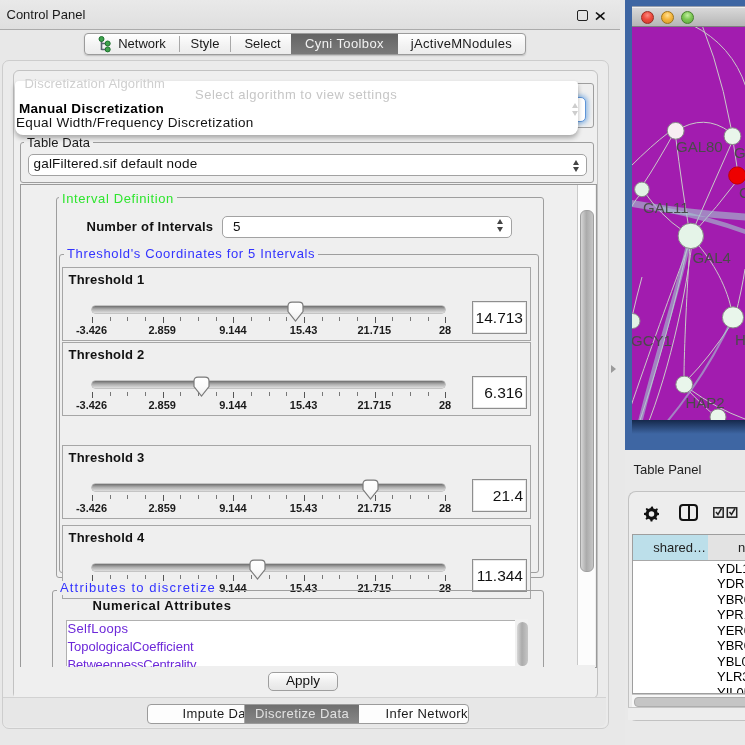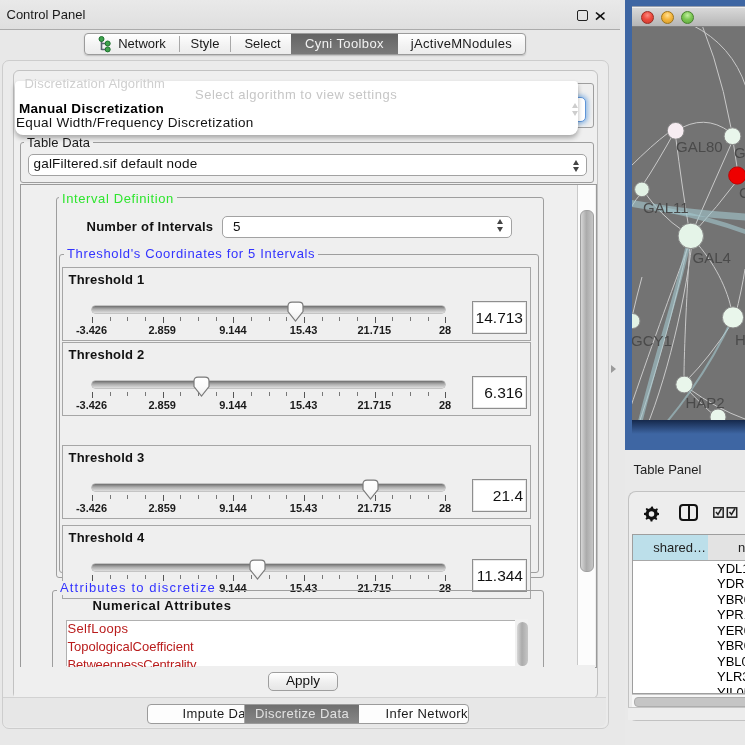--- a/index.html
+++ b/index.html
@@ -2,21 +2,21 @@
 <html><head>
 <meta charset="utf-8">
 <style>
 html,body{margin:0;padding:0;}
 #app{position:relative;width:745px;height:745px;background:#E8E8E8;overflow:hidden;
   font-family:"Liberation Sans", sans-serif;-webkit-font-smoothing:antialiased;will-change:transform;}
 .abs{position:absolute;}
 .grp{position:absolute;border:1px solid #9E9E9E;border-radius:3px;}
 .glab{position:absolute;background:#EFEFEF;padding:0 3px;font-size:13px;line-height:14px;white-space:nowrap;}
 .b13{font-size:13px;font-weight:bold;color:#111;white-space:nowrap;}
-.t13{font-size:13px;color:#b91c1c;white-space:nowrap;}
+.t13{font-size:13px;color:#6d28d9;white-space:nowrap;}
 .combo{position:absolute;background:#fff;border:1px solid #A2A2A2;border-radius:5px;}
 .cup{position:absolute;width:0;height:0;border-left:3.5px solid transparent;border-right:3.5px solid transparent;border-bottom:5px solid #444;}
 .cdn{position:absolute;width:0;height:0;border-left:3.5px solid transparent;border-right:3.5px solid transparent;border-top:5px solid #444;}
 .seg{position:absolute;top:0;height:20px;line-height:20px;text-align:center;font-size:13px;color:#1a1a1a;}
 .segdiv{position:absolute;top:2px;width:1px;height:16px;background:#A8A8A8;}
 .tick-min{position:absolute;height:3.5px;background-image:repeating-linear-gradient(90deg,#777 0px,#777 1px,transparent 1px,transparent 17.675px);}
 .tick-maj{position:absolute;height:5.5px;background-image:repeating-linear-gradient(90deg,#555 0px,#555 1px,transparent 1px,transparent 70.7px);}
 .track{position:absolute;height:7px;border-radius:3.5px;background:linear-gradient(#6E6E6E,#ADADAD 45%,#DFDFDF);box-shadow:0 0 0 0.5px #9a9a9a;}
 .slab{position:absolute;font-size:11px;font-weight:bold;color:#1a1a1a;transform:translateX(-50%);white-space:nowrap;}
 .vbox{position:absolute;width:55px;height:33px;background:#fff;border:1px solid #8E8E8E;box-shadow:inset 0 0 0 1px #E8E8E8;font-size:15.5px;color:#111;text-align:right;line-height:31px;padding-right:3px;box-sizing:border-box;}
@@ -209,21 +209,21 @@
 <div class="cdn" style="left:572px;top:111px;border-top-color:#CDCDCD;"></div>
 
 <div class="abs" style="left:625px;top:0;width:120px;height:450px;background:#3E66A3;"></div>
 <div class="abs" style="left:632px;top:420px;width:113px;height:14px;background:linear-gradient(#15284B,#3E66A3);"></div>
 
 <div class="abs" style="left:632px;top:6px;width:113px;height:21px;background:linear-gradient(#DADADA,#B6B6B6);border-top:1px solid #98A0AE;border-bottom:1px solid #7F7F7F;box-shadow:inset 0 1px 0 #EFEFEF;box-sizing:border-box;"></div>
 <div class="abs" style="left:641px;top:11px;width:11px;height:11px;border-radius:50%;background:radial-gradient(circle at 50% 30%,#FC8A80 0%,#EE4B3E 45%,#C93A2E 100%);border:0.5px solid #9A2B22;"></div>
 <div class="abs" style="left:661px;top:11px;width:11px;height:11px;border-radius:50%;background:radial-gradient(circle at 50% 30%,#FFE093 0%,#F5B63E 45%,#D29A28 100%);border:0.5px solid #9E7419;"></div>
 <div class="abs" style="left:681px;top:11px;width:11px;height:11px;border-radius:50%;background:radial-gradient(circle at 50% 30%,#C2EFA0 0%,#7DC855 45%,#5EA83C 100%);border:0.5px solid #47812C;"></div>
 
-<div class="abs" style="left:632px;top:27px;width:113px;height:393px;background:#737373;overflow:hidden;">
+<div class="abs" style="left:632px;top:27px;width:113px;height:393px;background:#a21caf;overflow:hidden;">
 <svg width="113" height="393" viewBox="0 0 113 393" style="position:absolute;left:0;top:0;">
 <g fill="none" stroke="#C9C9C9" stroke-width="1">
 <path d="M60,-2 Q100,18 114,60"></path>
 <path d="M70,-2 Q95,60 105,140"></path>
 <path d="M-2,140 Q20,118 36,106"></path>
 <path d="M44,104 Q72,86 98,105"></path>
 <path d="M43,104 Q24,138 12,156"></path>
 <path d="M43.7,110 Q50,160 57,202"></path>
 <path d="M100,115 Q80,160 62,201"></path>
 <path d="M104,155 Q85,180 65,202"></path>

